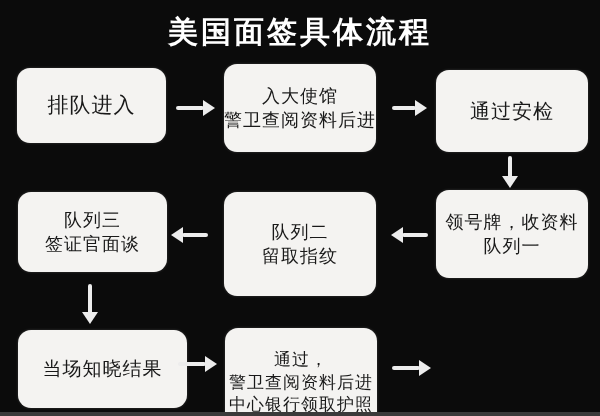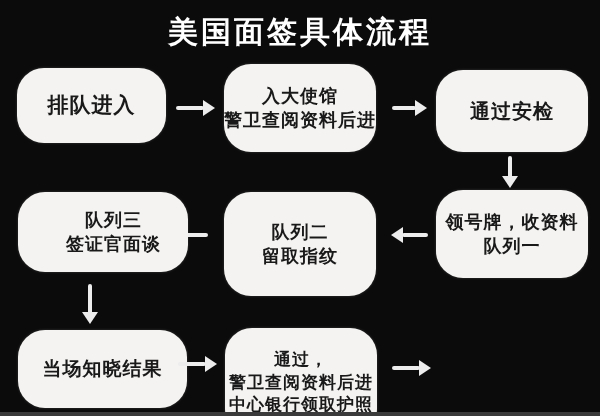--- a/index.html
+++ b/index.html
@@ -8,23 +8,23 @@
     background:var(--background,#0b0b0b);
     font-family:"DejaVu Sans","Liberation Sans",sans-serif;
   }
   .title{
     position:absolute;left:0;top:12px;width:100%;
     text-align:center;color:var(--title-text,#fff);
     font-size:30px;font-weight:800;letter-spacing:3px;
   }
   .box{
     position:absolute;background:var(--box-fill,#f4f3f1);
-    border-radius:27px;display:flex;flex-direction:column;
+    border-radius:13px;display:flex;flex-direction:column;
     align-items:center;justify-content:center;
-    color:var(--box-text,#191919);font-weight:700;text-align:left;
+    color:var(--box-text,#191919);font-weight:400;text-align:left;
     box-shadow:0 0 3px rgba(255,255,255,0.18);
     letter-spacing:1px;line-height:1.32;
   }
   .box .line{display:block;white-space:nowrap;}
   .arrow-h{position:absolute;height:4px;background:var(--arrow,#ededed);border-radius:2px;}
   .arrow-h.right::after{
     content:"";position:absolute;right:-11px;top:-6px;
     border-left:12px solid var(--arrow,#ededed);
     border-top:8px solid transparent;border-bottom:8px solid transparent;
   }
@@ -69,21 +69,21 @@
   <div class="box" style="left:436px;top:190px;width:152px;height:88px;font-size:18px;">
     <span class="line">领号牌，收资料</span>
     <span class="line">队列一</span>
   </div>
   <div class="arrow-h left" style="left:402px;top:233px;width:26px;"></div>
   <div class="box" style="left:224px;top:192px;width:152px;height:104px;font-size:18px;">
     <span class="line">队列二</span>
     <span class="line">留取指纹</span>
   </div>
   <div class="arrow-h left" style="left:182px;top:233px;width:26px;"></div>
-  <div class="box" style="left:18px;top:192px;width:149px;height:80px;font-size:18px;padding-left:21px;">
+  <div class="box" style="left:18px;top:192px;width:149px;height:80px;font-size:18px;">
     <span class="line">队列三</span>
     <span class="line">签证官面谈</span>
   </div>
 
   <div class="arrow-v" style="left:88px;top:284px;height:30px;"></div>
 
   <div class="box" style="left:18px;top:330px;width:169px;height:78px;font-size:19px;">
     <span class="line">当场知晓结果</span>
   </div>
   <div class="arrow-h right" style="left:178px;top:362px;width:28px;"></div>

